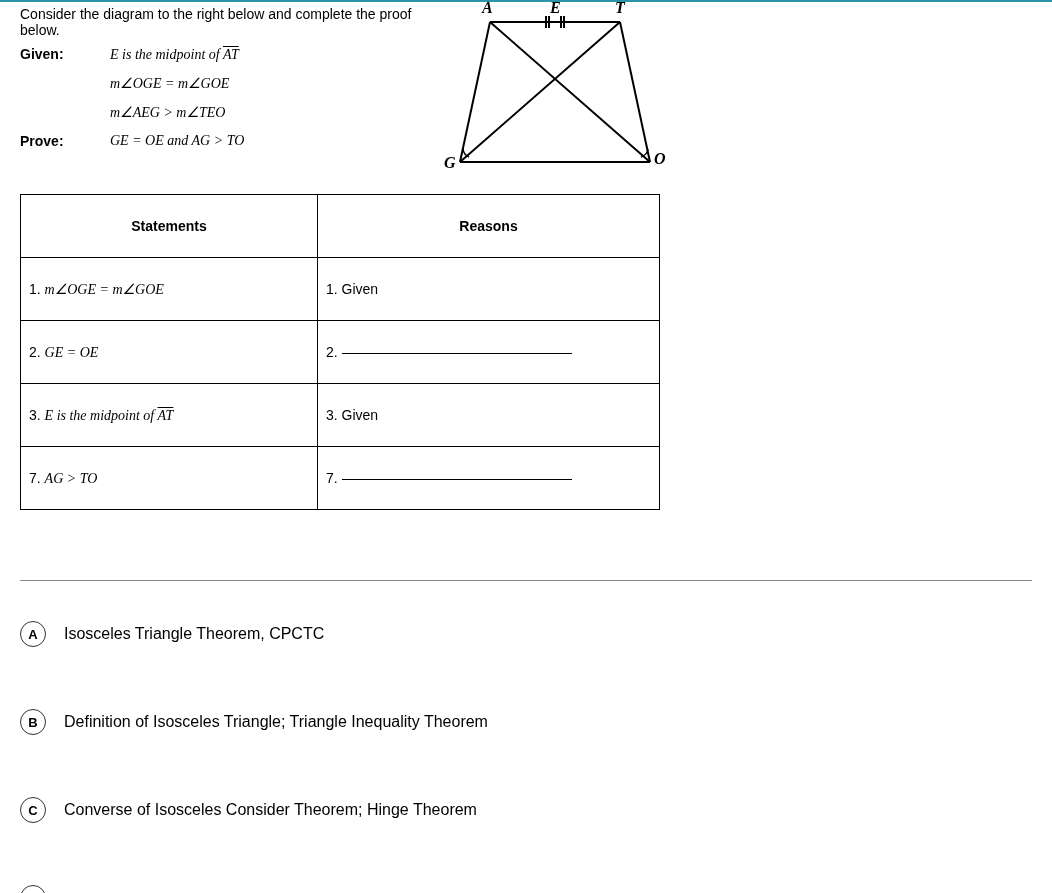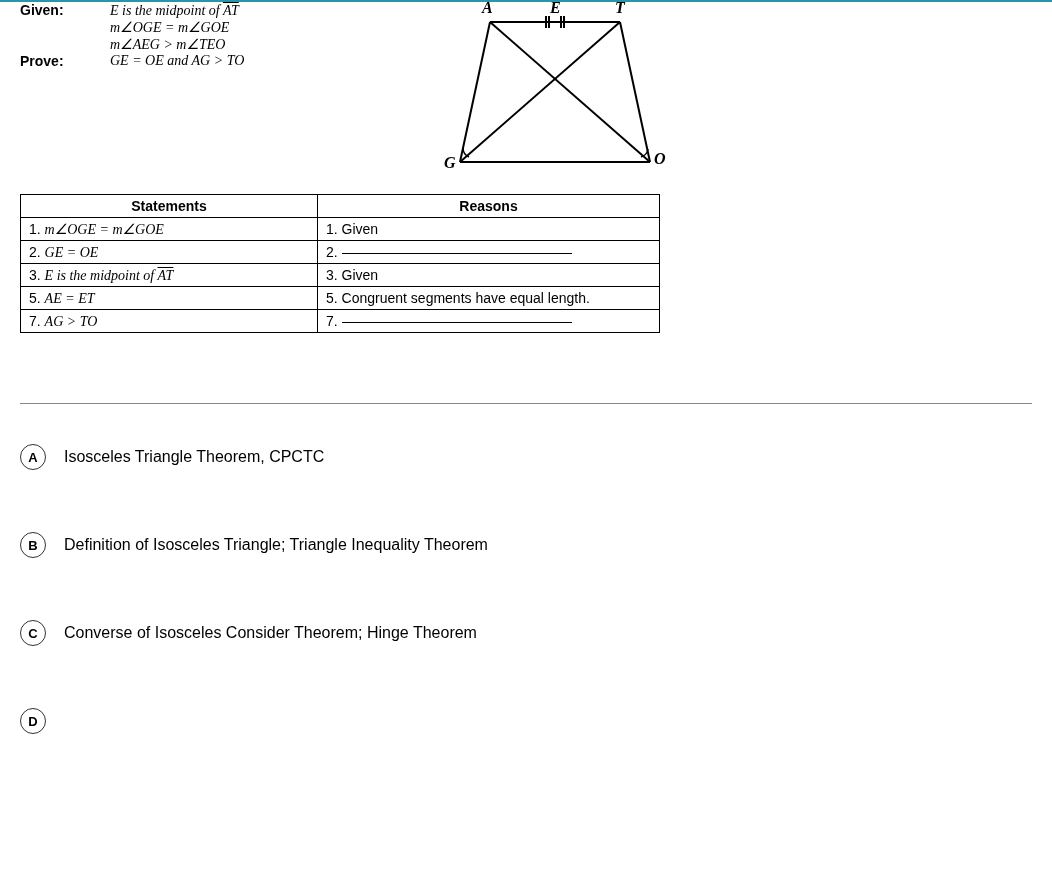--- a/index.html
+++ b/index.html
@@ -37,21 +37,21 @@
   .lbl {
     position: absolute;
     font-family: 'Times New Roman', serif;
     font-style: italic;
     font-weight: bold;
     font-size: 16px;
   }
   .given-prove {
     display: grid;
     grid-template-columns: 90px 1fr;
-    row-gap: 0;
+    row-gap: 12px;
     font-size: 14px;
     padding-left: 0;
   }
   .given-prove .label {
     font-weight: bold;
   }
   .math {
     font-family: 'Times New Roman', serif;
     font-style: italic;
   }
@@ -63,21 +63,21 @@
     font-style: normal;
   }
   table.proof {
     border-collapse: collapse;
     width: 640px;
     margin-top: 12px;
     font-size: 14px;
   }
   table.proof th, table.proof td {
     border: 1px solid #000;
-    padding: 0 8px;
+    padding: 20px 8px;
     text-align: left;
     vertical-align: middle;
     height: 22px;
   }
   table.proof th {
     text-align: center;
     font-weight: bold;
   }
   table.proof th.statements-col { width: 280px; }
   .blank-line {
@@ -115,20 +115,21 @@
   }
 </style>
 </head>
 <body>
 
 <div class="top-border"></div>
 <div class="container">
 
   <div class="problem-top">
     <div class="problem-left">
+      <div class="instruction">Consider the diagram to the right below and complete the proof below.</div>
       <div class="given-prove">
         <div class="label">Given:</div>
         <div>
           <span class="math">E is the midpoint of </span><span class="math overline">AT</span>
         </div>
         <div></div>
         <div class="math">m∠OGE = m∠GOE</div>
         <div></div>
         <div class="math">m∠AEG &gt; m∠TEO</div>
         <div class="label">Prove:</div>
@@ -176,24 +177,20 @@
       </tr>
       <tr>
         <td><span>2.</span> <span class="math">GE = OE</span></td>
         <td><span>2.</span> <span class="blank-line"></span></td>
       </tr>
       <tr>
         <td><span>3.</span> <span class="math">E is the midpoint of </span><span class="math overline">AT</span></td>
         <td><span>3.</span> <span>Given</span></td>
       </tr>
       <tr>
-        <td><span>5.</span> <span class="math">AE = ET</span></td>
-        <td><span>5.</span> <span>Congruent segments have equal length.</span></td>
-      </tr>
-      <tr>
         <td><span>7.</span> <span class="math">AG &gt; TO</span></td>
         <td><span>7.</span> <span class="blank-line"></span></td>
       </tr>
     </tbody>
   </table>
 
   <hr class="sep">
 
   <div class="options">
     <div class="option">

